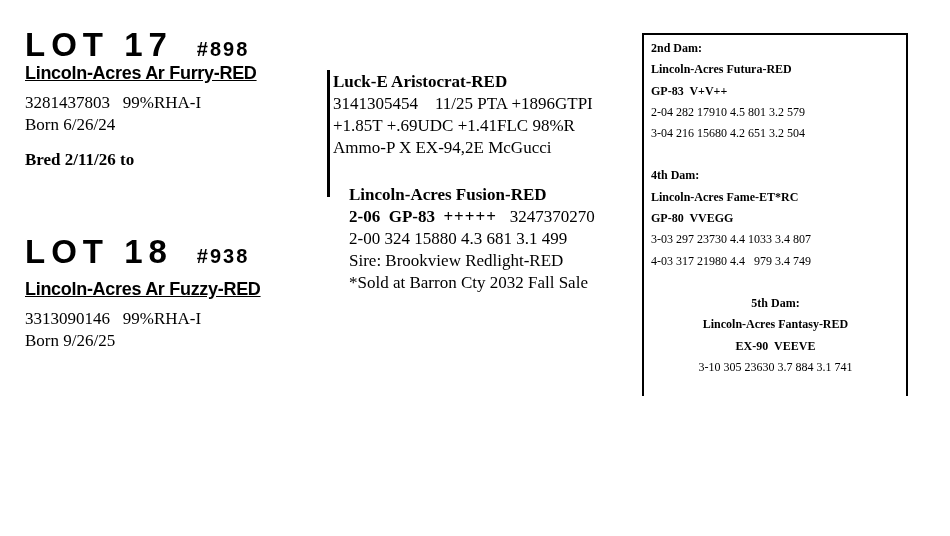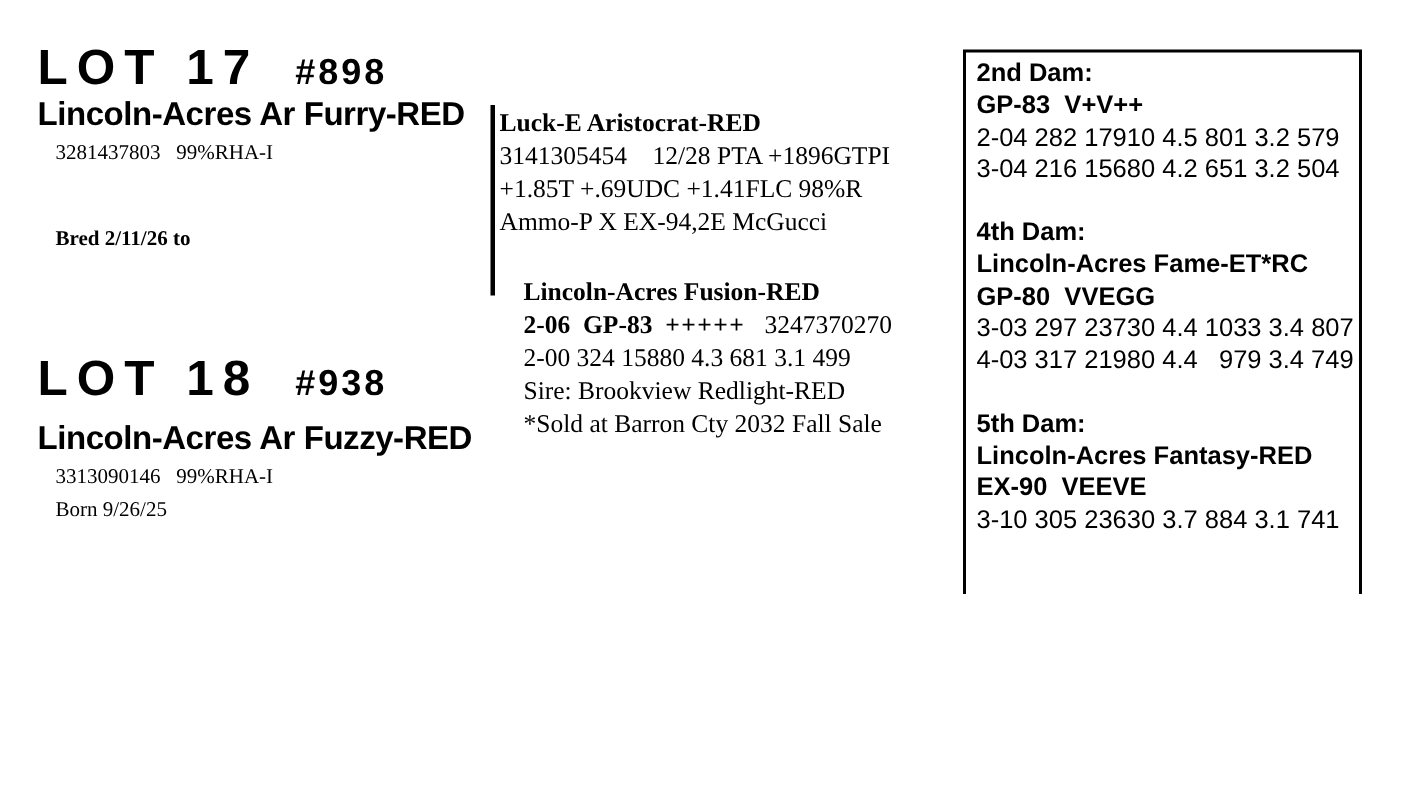--- a/index.html
+++ b/index.html
@@ -15,99 +15,102 @@
   
   .lot-heading-row{
     display:flex;align-items:baseline;gap:24px;
     font-family:"Liberation Sans", sans-serif;
   }
   .lot-number{
     font-size:33px;font-weight:600;letter-spacing:6px;
     line-height:1.05;
   }
   .lot-tag{
-    font-size:24px;font-weight:600;letter-spacing:2px;
+    font-size:20px;font-weight:600;letter-spacing:2px;
   }
   .animal-name{
     font-family:"Liberation Sans", sans-serif;
-    font-size:22px;font-weight:bold;letter-spacing:-0.3px;
+    font-size:18px;font-weight:bold;letter-spacing:-0.3px;
     line-height:1.1;
+    text-decoration:underline;
   }
   .serif{
     font-family:"Liberation Serif", serif;
-    font-size:14px;line-height:22px;margin-left:12px;
+    font-size:17px;line-height:22px;
   }
   .serif-bold{font-weight:bold;}
   .mid{
     font-family:"Liberation Serif", serif;
     font-size:17px;line-height:22px;
   }
   .mid .bold{font-weight:bold;}
   .ped-bracket{
     position:absolute;left:327px;top:70px;
     width:2.5px;height:127px;background:#000;
   }
   .dams-box{
     position:absolute;left:642px;top:33px;
     width:266px;height:466px;
     border:2px solid #000;
     box-sizing:border-box;
     padding:3px 6px 0 7px;
-    font-family:Liberation Sans, sans-serif;
-    font-size:17px;line-height:21.3px;
+    font-family:Liberation Serif, serif;
+    font-size:12px;line-height:21.3px;
   }
   .dam-section{margin-bottom:21px;}
-  .dam-section:last-child{margin-bottom:0;}
+  .dam-section:last-child{margin-bottom:0;text-align:center;}
   .dam-heading,.dam-name,.dam-score{font-weight:bold;white-space:pre;}
   .dam-record{white-space:pre;}
 </style>
 </head>
 <body>
 
 <div id="page">
 
   <div class="abs lot-heading-row" style="left:25px;top:28px;">
     <span class="lot-number">LOT 17</span>
     <span class="lot-tag">#898</span>
   </div>
   <div class="abs animal-name" style="left:25px;top:64px;">Lincoln-Acres Ar Furry-RED</div>
   <div class="abs serif pre" style="left:25px;top:92px;">3281437803   99%RHA-I</div>
+  <div class="abs serif" style="left:25px;top:114px;">Born 6/26/24</div>
   <div class="abs serif serif-bold" style="left:25px;top:149px;">
     <div>Bred 2/11/26 to</div>
   </div>
 
   <div class="abs lot-heading-row" style="left:25px;top:235px;">
     <span class="lot-number">LOT 18</span>
     <span class="lot-tag">#938</span>
   </div>
   <div class="abs animal-name" style="left:25px;top:280px;">Lincoln-Acres Ar Fuzzy-RED</div>
   <div class="abs serif pre" style="left:25px;top:308px;">3313090146   99%RHA-I</div>
   <div class="abs serif" style="left:25px;top:330px;">Born 9/26/25</div>
 
   <div class="ped-bracket"></div>
 
   <div class="abs mid" style="left:333px;top:71px;">
     <div class="bold">Luck-E Aristocrat-RED</div>
-    <div class="pre">3141305454    12/28 PTA +1896GTPI</div>
+    <div class="pre">3141305454    11/25 PTA +1896GTPI</div>
     <div class="pre">+1.85T +.69UDC +1.41FLC 98%R</div>
     <div class="pre">Ammo-P X EX-94,2E McGucci</div>
   </div>
 
   <div class="abs mid" style="left:349px;top:184px;">
     <div class="bold">Lincoln-Acres Fusion-RED</div>
     <div class="pre"><span class="bold pre">2-06  GP-83</span><span class="pre">  </span><span style="font-weight:600;letter-spacing:1px;">+++++</span><span class="pre">   </span><span>3247370270</span></div>
     <div class="pre">2-00 324 15880 4.3 681 3.1 499</div>
     <div class="pre">Sire: Brookview Redlight-RED</div>
     <div class="pre">*Sold at Barron Cty 2032 Fall Sale</div>
   </div>
 
   <div class="dams-box">
 
     <div class="dam-section">
       <div class="dam-heading">2nd Dam:</div>
+      <div class="dam-name">Lincoln-Acres Futura-RED</div>
       <div class="dam-score">GP-83  V+V++</div>
       <div class="dam-record">2-04 282 17910 4.5 801 3.2 579</div>
       <div class="dam-record">3-04 216 15680 4.2 651 3.2 504</div>
     </div>
 
 
     <div class="dam-section">
       <div class="dam-heading">4th Dam:</div>
       <div class="dam-name">Lincoln-Acres Fame-ET*RC</div>
       <div class="dam-score">GP-80  VVEGG</div>

